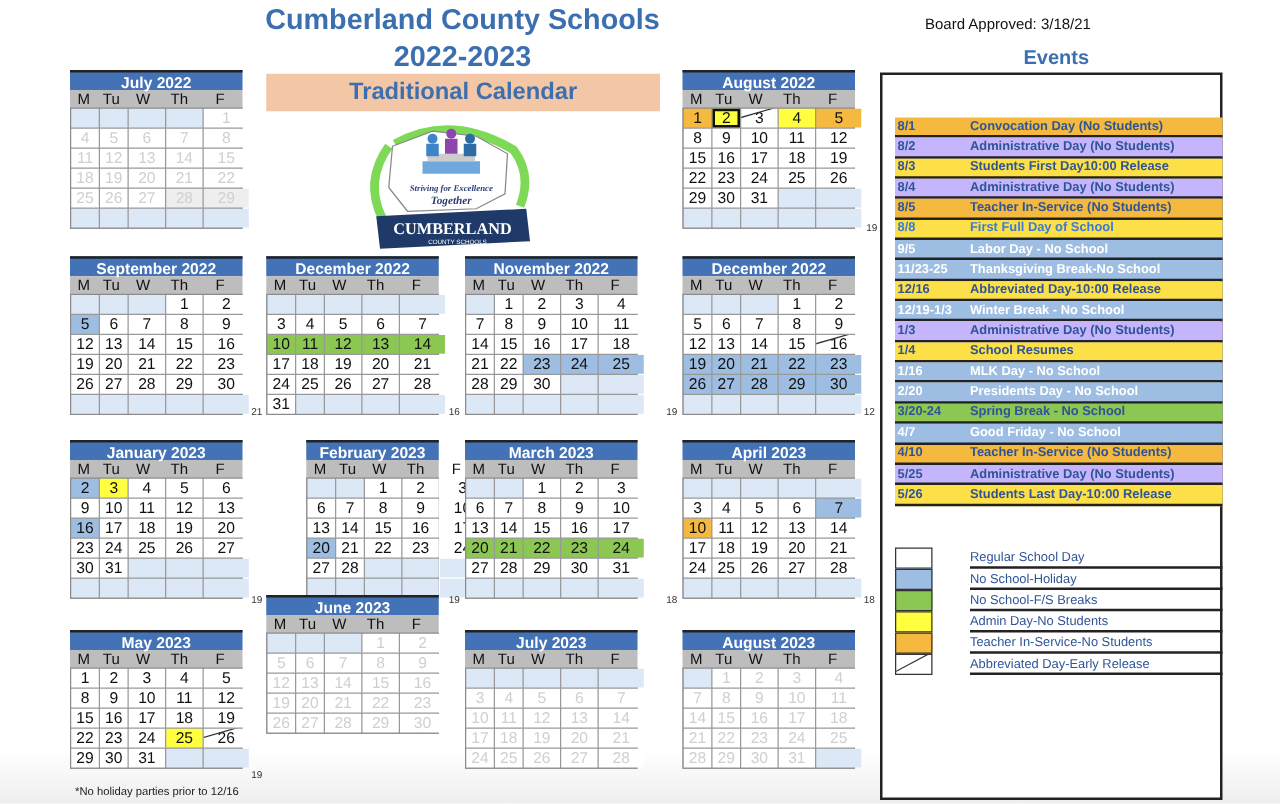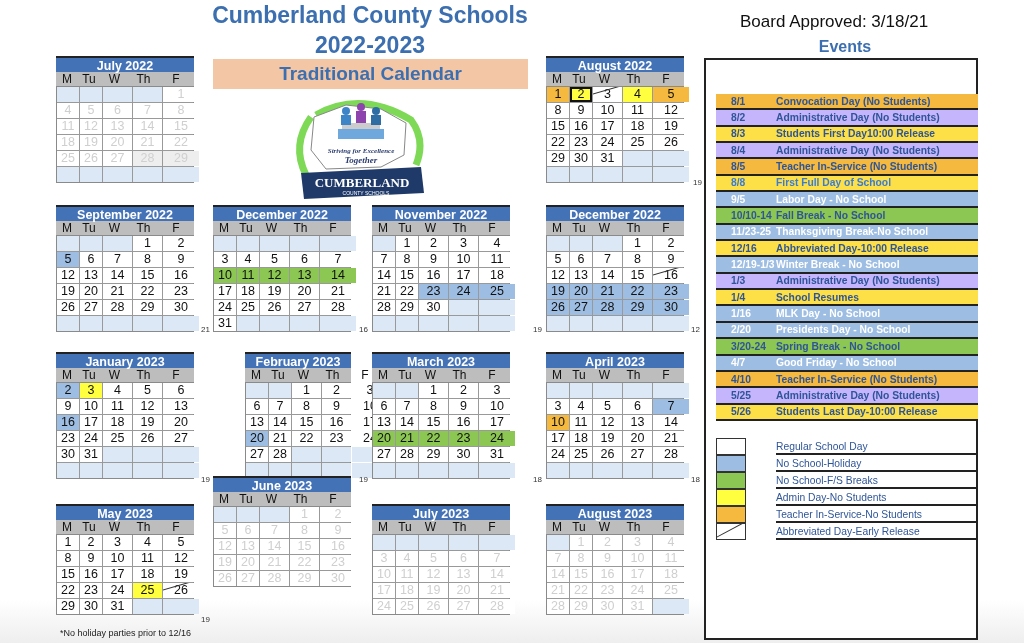--- a/index.html
+++ b/index.html
@@ -1,21 +1,21 @@
 <!DOCTYPE html>
 <html><head>
 <meta charset="utf-8">
 <style>
   * { box-sizing: border-box; margin: 0; padding: 0; }
   body { width: 1024px; height: 643px; background: #ffffff; position: relative; overflow: hidden; font-family: "Liberation Sans", sans-serif; }
   .title { position: absolute; left: 200px; width: 340px; text-align: center; color: #3c6fb0; font-weight: bold; font-size: 23px; }
   .title.l1 { top: 2px; }
   .title.l2 { top: 32px; }
   .banner { position: absolute; left: 213px; top: 59px; width: 315px; height: 30px; background: #f3c6a5; color: #3c6fb0; font-weight: bold; font-size: 19px; text-align: center; line-height: 30px; }
-  .board { position: absolute; left: 740px; top: 12px; font-size: 17px; color: #111; }
+  .board { position: absolute; left: 740px; top: 12px; font-size: 12px; color: #111; }
   .events-title { position: absolute; left: 780px; top: 38px; width: 130px; text-align: center; color: #3c6fb0; font-weight: bold; font-size: 16px; }
   .footnote { position: absolute; left: 60px; top: 628px; font-size: 9px; color: #222; }
   .bottom-shade { position: absolute; left: 0; top: 600px; width: 1024px; height: 43px; background: linear-gradient(#ffffff, #eeeeee); z-index: -1; }
 
   
   .cal { position: absolute; width: 138px; font-size: 12.5px; }
   .cal .mhead { height: 16px; background: #4472b6; color: #fff; font-weight: bold; text-align: center; line-height: 16px; font-size: 12.5px; border-top: 2px solid #222; }
   .cal .dhead { display: grid; grid-template-columns: 22px 22px 29px 29px 36px; background: #bdbdbd; height: 14px; line-height: 14px; text-align: center; color: #111; font-size: 12px; }
   .cal .grid { display: grid; grid-template-columns: 22px 22px 29px 29px 36px; background: #999; gap: 1px; border: 1px solid #8a8a8a; }
   .cal .c { height: 15px; line-height: 15px; text-align: center; background: #fff; color: #111; position: relative; overflow: hidden; }
@@ -30,21 +30,21 @@
   .c.abbrev::after { content: ""; position: absolute; left: -2px; top: 7px; width: 44px; border-top: 1px solid #333; transform: rotate(-16deg); transform-origin: left center; }
   .daycount { position: absolute; font-size: 8px; color: #333; }
 
   
   .logo { position: absolute; left: 286px; top: 95px; width: 150px; height: 108px; }
 
   
   .events { position: absolute; left: 704px; top: 58px; width: 274px; height: 582px; border: 2px solid #222; background: #fff; }
   .ev-list { position: absolute; left: 10px; top: 34px; width: 262px; }
   .ev-row { height: 16.35px; display: flex; align-items: center; font-size: 10.3px; font-weight: bold; color: #2f5597; border-bottom: 2px solid #222; }
-  .ev-row .d { width: 60px; padding-left: 15px; }
+  .ev-row .d { width: 60px; padding-left: 2px; }
   .ev-row .t { flex: 1; }
   .ev-row.inservice { background: #f4b93e; }
   .ev-row.admin { background: #c4b5fd; }
   .ev-row.regular { background: #fde047; }
   .ev-row.holiday { background: #9dbde2; color: #ffffff; }
   .ev-row.break { background: #8cc653; }
   .ev-row.first { color: #3a7bd5; }
   .legend { position: absolute; left: 10px; top: 378px; width: 262px; }
   .lg-row { height: 17px; display: flex; align-items: center; font-size: 10.3px; font-weight: normal; color: #2f5597; position: relative; }
   .lg-row .sw { width: 30px; height: 17px; border: 1px solid #333; margin-right: 30px; position: relative; overflow: hidden; }
@@ -696,24 +696,20 @@
         <span class="t">Teacher In-Service (No Students)</span>
       </div>
       <div class="ev-row regular first">
         <span class="d">8/8</span>
         <span class="t">First Full Day of School</span>
       </div>
       <div class="ev-row holiday">
         <span class="d">9/5</span>
         <span class="t">Labor Day - No School</span>
       </div>
-      <div class="ev-row break">
-        <span class="d">10/10-14</span>
-        <span class="t">Fall Break - No School</span>
-      </div>
       <div class="ev-row holiday">
         <span class="d">11/23-25</span>
         <span class="t">Thanksgiving Break-No School</span>
       </div>
       <div class="ev-row regular">
         <span class="d">12/16</span>
         <span class="t">Abbreviated Day-10:00 Release</span>
       </div>
       <div class="ev-row holiday">
         <span class="d">12/19-1/3</span>

